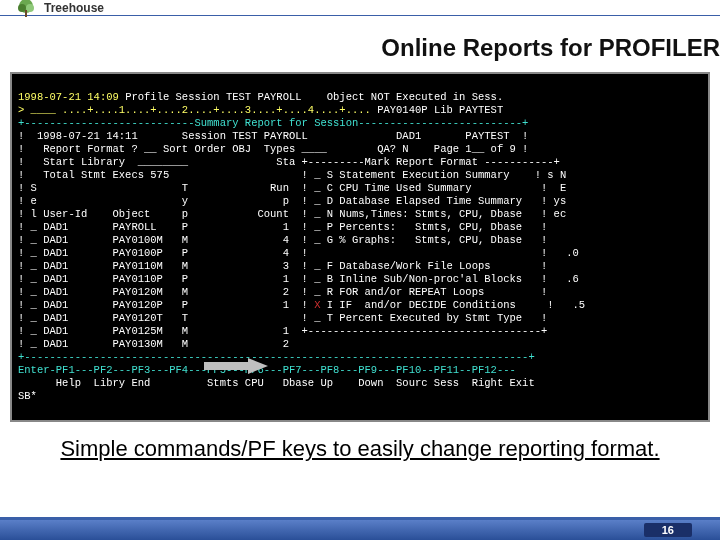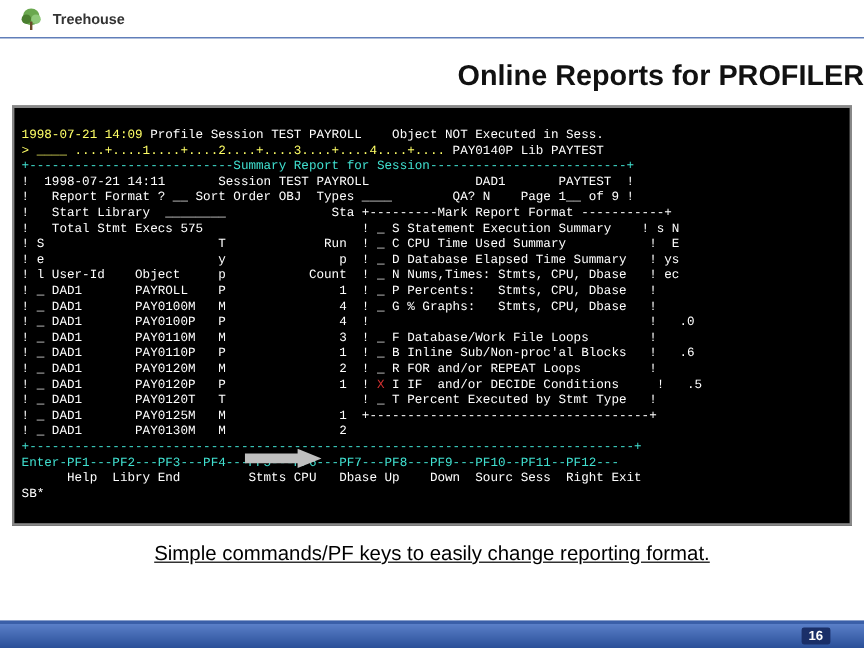--- a/index.html
+++ b/index.html
@@ -5,21 +5,21 @@
   * { margin: 0; padding: 0; box-sizing: border-box; }
   body {
     width: 720px;
     height: 540px;
     background: #fff;
     font-family: Arial, sans-serif;
     position: relative;
     overflow: hidden;
   }
   .logo-bar {
-    height: 32px;
+    height: 16px;
     display: flex;
     align-items: center;
     padding-left: 14px;
     border-bottom: 1px solid #3a5fa8;
   }
   .logo-icon {
     width: 24px; height: 24px;
     display: inline-flex; align-items: center; justify-content: center;
     margin-right: 6px;
   }
@@ -54,21 +54,21 @@
   .arrow {
     position: absolute;
     left: 192px;
     top: 284px;
     width: 64px;
     height: 16px;
     pointer-events: none;
   }
   .caption {
     text-align: center;
-    font-size: 17px;
+    font-size: 22px;
     color: #000;
     padding: 14px 0 0 0;
     text-decoration: underline;
   }
   .footer-bar {
     position: absolute;
     bottom: 0;
     left: 0;
     right: 0;
     height: 20px;
@@ -76,21 +76,21 @@
     display: flex;
     justify-content: flex-end;
     align-items: center;
     padding-right: 28px;
   }
   .page-num {
     background: #1a2f68;
     color: #fff;
     font-size: 11px;
     font-weight: 700;
-    padding: 1px 6px;
+    padding: 1px 18px;
     border-radius: 2px;
   }
   .thin-accent {
     position: absolute;
     bottom: 20px;
     left: 0; right: 0;
     height: 3px;
     background: #3a5fa8;
   }
 </style>

